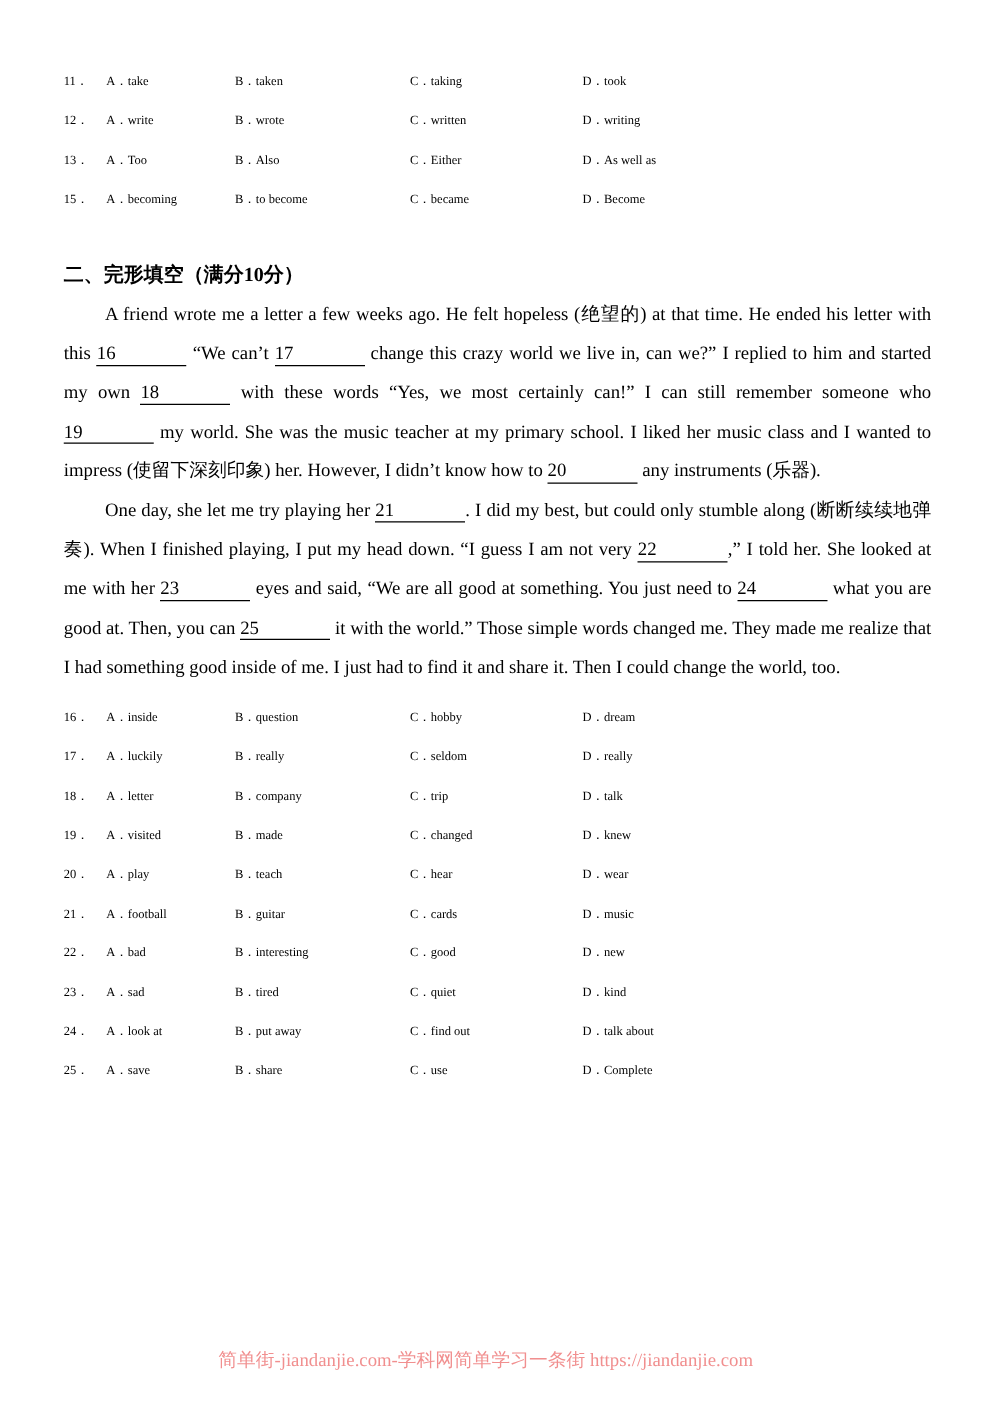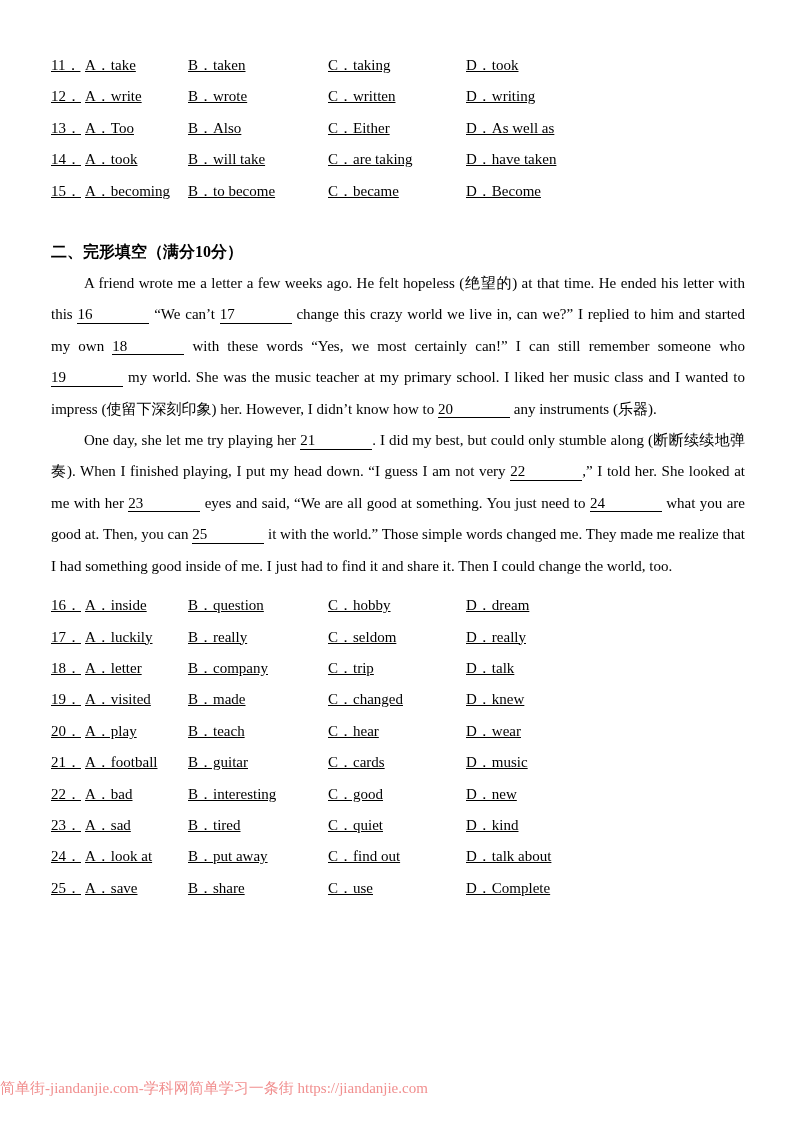--- a/index.html
+++ b/index.html
@@ -10,21 +10,21 @@
   }
   .page {
     position:relative;
     width:793px;
     height:1122px;
     margin:0 auto;
     background:#fff;
     padding:50px 48px 0 51px;
     overflow:hidden;
   }
-  .q-block { font-size:15px;text-decoration:underline; }
+  .q-block { font-size:10px; }
   .q-row {
     display:grid;
     grid-template-columns:34px 103px 140px 138px 1fr;
     line-height:31.4px;
     white-space:nowrap;
   }
   .q-cell { display:block; }
   .section-title {
     font-size:16px;
     font-weight:bold;
@@ -44,21 +44,21 @@
     text-align:left;
     border-bottom:1px solid #000;
     line-height:1.1;
     text-indent:0;
   }
   #qa-16-25 { margin-top:8px; }
   .footer {
     position:absolute;
     left:0; right:16px;
     bottom:24px;
-    text-align:left;
+    text-align:center;
     font-size:15px;
   }
 </style>
 </head>
 <body>
 
 <div class="page">
   <div id="qa-11-15" class="q-block">
       <div class="q-row">
         <span class="q-cell q-num">11．</span>
@@ -73,27 +73,20 @@
         <span class="q-cell">B．wrote</span>
         <span class="q-cell">C．written</span>
         <span class="q-cell">D．writing</span>
       </div>
       <div class="q-row">
         <span class="q-cell q-num">13．</span>
         <span class="q-cell">A．Too</span>
         <span class="q-cell">B．Also</span>
         <span class="q-cell">C．Either</span>
         <span class="q-cell">D．As well as</span>
-      </div>
-      <div class="q-row">
-        <span class="q-cell q-num">14．</span>
-        <span class="q-cell">A．took</span>
-        <span class="q-cell">B．will take</span>
-        <span class="q-cell">C．are taking</span>
-        <span class="q-cell">D．have taken</span>
       </div>
       <div class="q-row">
         <span class="q-cell q-num">15．</span>
         <span class="q-cell">A．becoming</span>
         <span class="q-cell">B．to become</span>
         <span class="q-cell">C．became</span>
         <span class="q-cell">D．Become</span>
       </div>
     </div>
 

